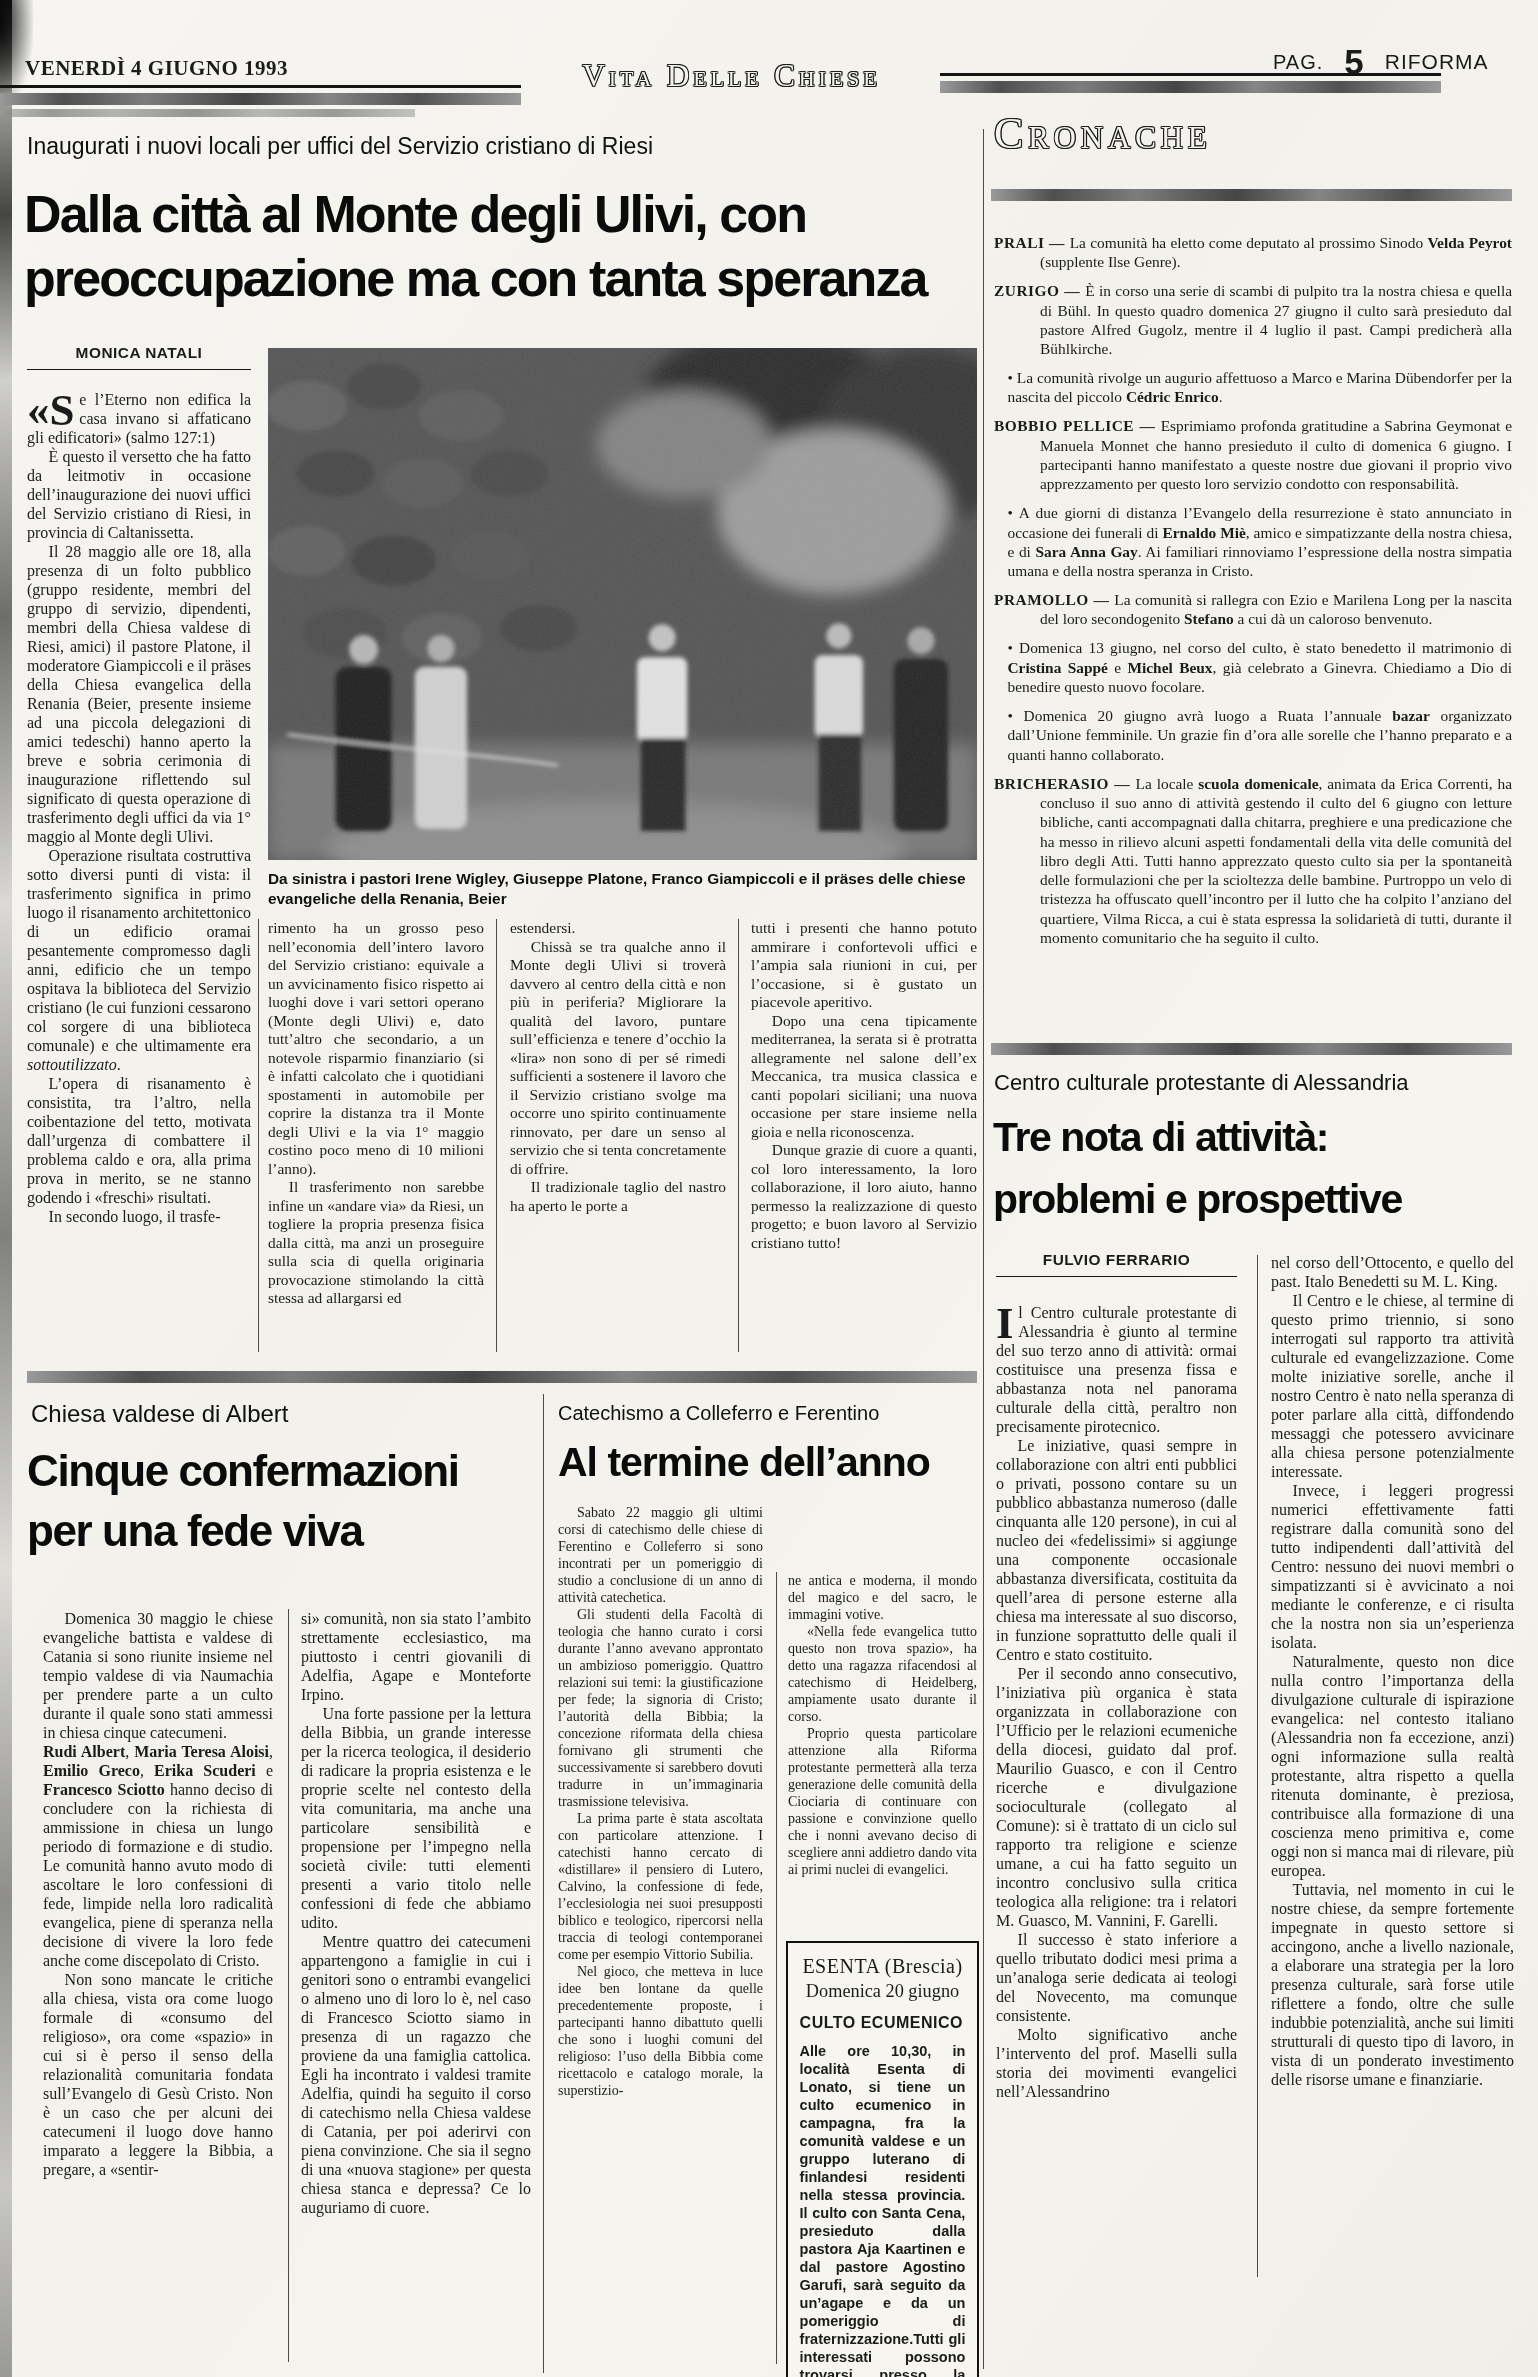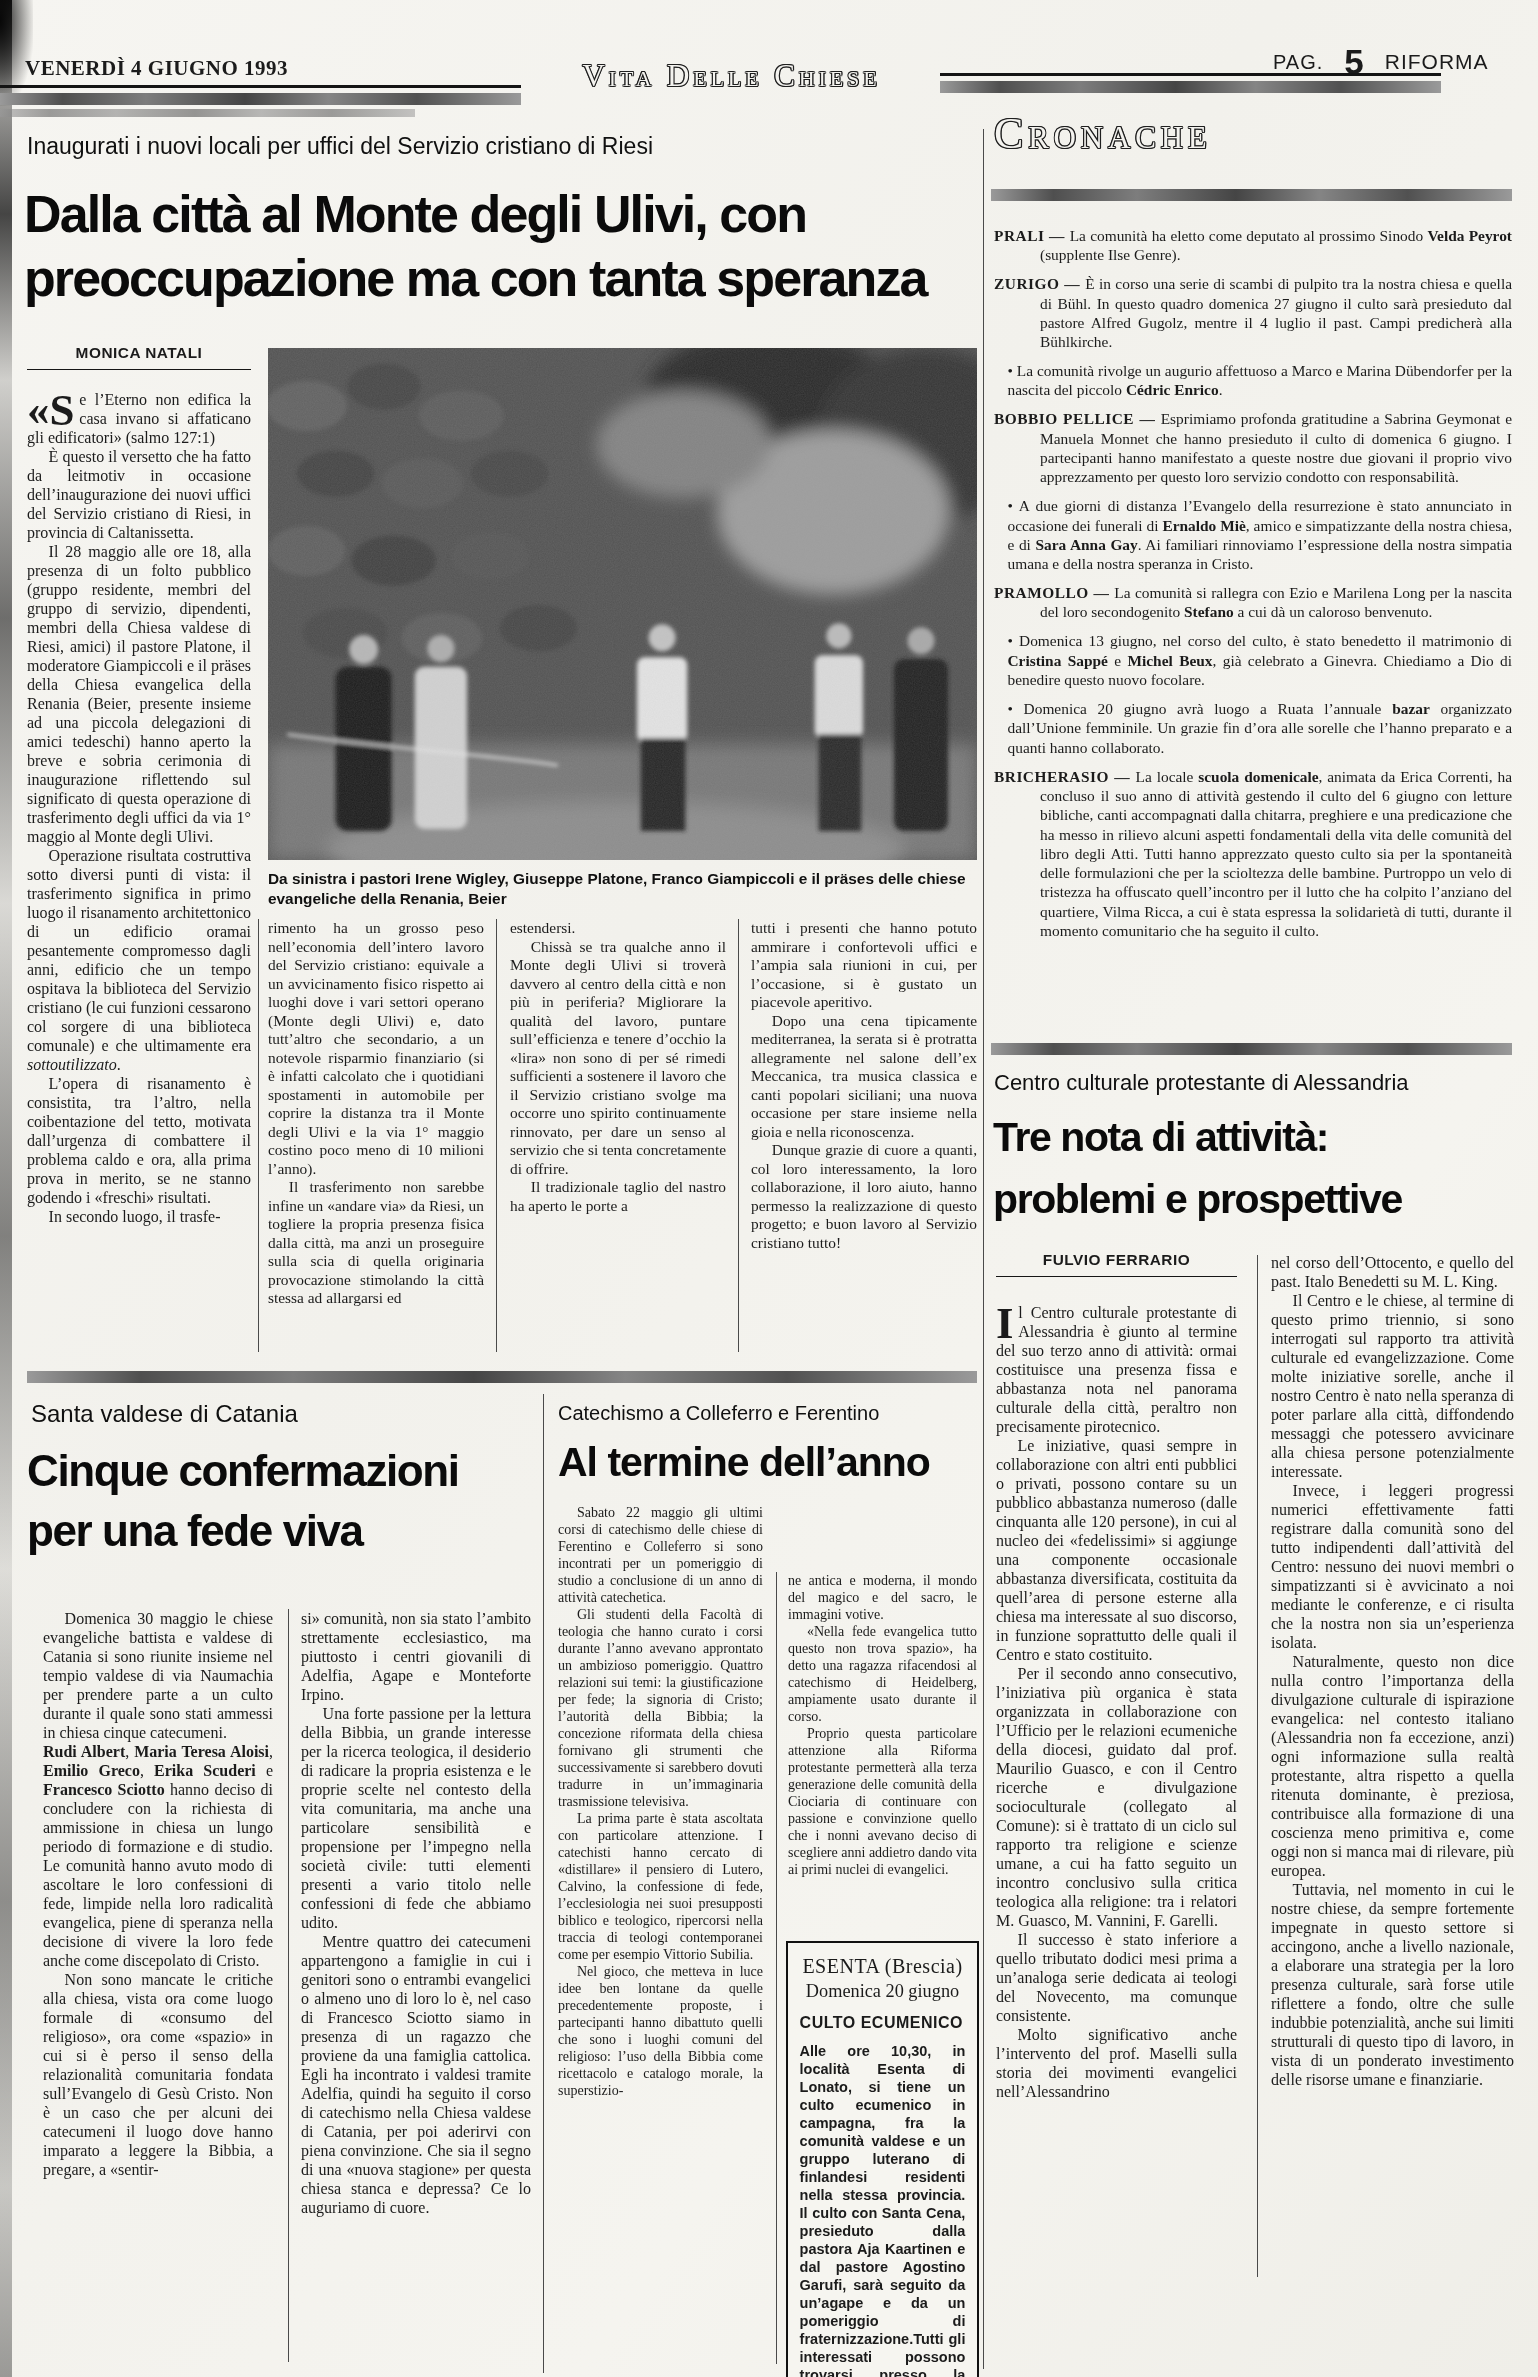--- a/index.html
+++ b/index.html
@@ -28,21 +28,21 @@
   .paginfo .num{font-size:35px;font-weight:700;}
   .paginfo .mast{font-size:21px;letter-spacing:1px;}
   .kicker{font-family:"Liberation Sans","DejaVu Sans",sans-serif;color:#101010;}
   .headline{font-family:"Liberation Sans","DejaVu Sans",sans-serif;font-weight:700;color:#0b0b0b;letter-spacing:-1.9px;}
   .byline{font-family:"Liberation Sans","DejaVu Sans",sans-serif;font-weight:700;font-size:15.4px;
     text-align:center;letter-spacing:0.5px;border-bottom:1.9px solid #161616;padding-bottom:6.8px;}
   .coltext{text-align:justify;overflow:hidden;}
   .coltext p{margin:0;text-indent:1.35em;}
   .coltext p.noind{text-indent:0;}
   .dropcap{float:left;font-size:45px;line-height:36px;padding:1.9px 4.8px 0 0;font-weight:700;}
-  .cron{text-align:justify;overflow:hidden;}
+  .cron{text-align:justify;overflow:hidden;margin-top:7px;}
   .cron p{margin:0 0 9.7px;}
   .cron p.hang{padding-left:46px;text-indent:-46px;}
   .cron p.sub{padding-left:13.5px;}
   .cron b.lead{letter-spacing:0.5px;}
   .caption{font-family:"Liberation Sans","DejaVu Sans",sans-serif;font-weight:700;font-size:15.4px;line-height:20px;color:#101010;}
   .photo{background:#555;box-shadow:0 0 0 1px #2e2e2e inset;}
   .esenta{border:2.9px solid #111;background:#f6f5f0;box-sizing:border-box;padding:11.6px 11.6px 9.7px;}
   .esenta .loc{font-size:20px;text-align:center;letter-spacing:0.5px;}
   .esenta .dt{font-size:18.3px;text-align:center;margin-top:3.9px;}
   .esenta .ttl{font-family:"Liberation Sans","DejaVu Sans",sans-serif;font-weight:700;font-size:16px;
@@ -195,21 +195,21 @@
   <div class="abs coltext" style="left:1271px;top:1253px;width:243px;height:1072px;font-size:16px;line-height:19px;">
       <p class="noind"><span>nel corso dell’Ottocento, e quello del past. Italo Benedetti su M. L. King.</span></p>
       <p><span>Il Centro e le chiese, al termine di questo primo triennio, si sono interrogati sul rapporto tra attività culturale ed evangelizzazione. Come molte iniziative sorelle, anche il nostro Centro è nato nella speranza di poter parlare alla città, diffondendo messaggi che potessero avvicinare alla chiesa persone potenzialmente interessate.</span></p>
       <p><span>Invece, i leggeri progressi numerici effettivamente fatti registrare dalla comunità sono del tutto indipendenti dall’attività del Centro: nessuno dei nuovi membri o simpatizzanti si è avvicinato a noi mediante le conferenze, e ci risulta che la nostra non sia un’esperienza isolata.</span></p>
       <p><span>Naturalmente, questo non dice nulla contro l’importanza della divulgazione culturale di ispirazione evangelica: nel contesto italiano (Alessandria non fa eccezione, anzi) ogni informazione sulla realtà protestante, altra rispetto a quella ritenuta dominante, è preziosa, contribuisce alla formazione di una coscienza meno primitiva e, come oggi non si manca mai di rilevare, più europea.</span></p>
       <p><span>Tuttavia, nel momento in cui le nostre chiese, da sempre fortemente impegnate in questo settore si accingono, anche a livello nazionale, a elaborare una strategia per la loro presenza culturale, sarà forse utile riflettere a fondo, oltre che sulle indubbie potenzialità, anche sui limiti strutturali di questo tipo di lavoro, in vista di un ponderato investimento delle risorse umane e finanziarie.</span></p>
     </div>
 
   <div class="band" style="left:27px;top:1371px;width:950px;"></div>
 
-  <div class="abs kicker" style="left:31px;top:1400px;font-size:24px;">Santa valdese di Catania</div>
+  <div class="abs kicker" style="left:31px;top:1400px;font-size:24px;">Chiesa valdese di Albert</div>
   <div class="abs headline" style="left:27px;top:1441px;width:502px;font-size:44px;line-height:60px;letter-spacing:-1.4px;">
     <div>Cinque confermazioni</div>
     <div>per una fede viva</div>
   </div>
   <div class="abs coltext" style="left:43px;top:1609px;width:230px;height:753px;font-size:16px;line-height:19px;">
       <p><span>Domenica 30 maggio le chiese evangeliche battista e valdese di Catania si sono riunite insieme nel tempio valdese di via Naumachia per prendere parte a un culto durante il quale sono stati ammessi in chiesa cinque catecumeni.</span></p>
       <p class="noind"><span><b>Rudi Albert</b>, <b>Maria Teresa Aloisi</b>, <b>Emilio Greco</b>, <b>Erika Scuderi</b> e <b>Francesco Sciotto</b> hanno deciso di concludere con la richiesta di ammissione in chiesa un lungo periodo di formazione e di studio. Le comunità hanno avuto modo di ascoltare le loro confessioni di fede, limpide nella loro radicalità evangelica, piene di speranza nella decisione di vivere la loro fede anche come discepolato di Cristo.</span></p>
       <p><span>Non sono mancate le critiche alla chiesa, vista ora come luogo formale di «consumo del religioso», ora come «spazio» in cui si è perso il senso della relazionalità comunitaria fondata sull’Evangelo di Gesù Cristo. Non è un caso che per alcuni dei catecumeni il luogo dove hanno imparato a leggere la Bibbia, a pregare, a «sentir-</span></p>
     </div>
   <div class="vrule" style="left:288px;top:1609px;height:753px;"></div>

